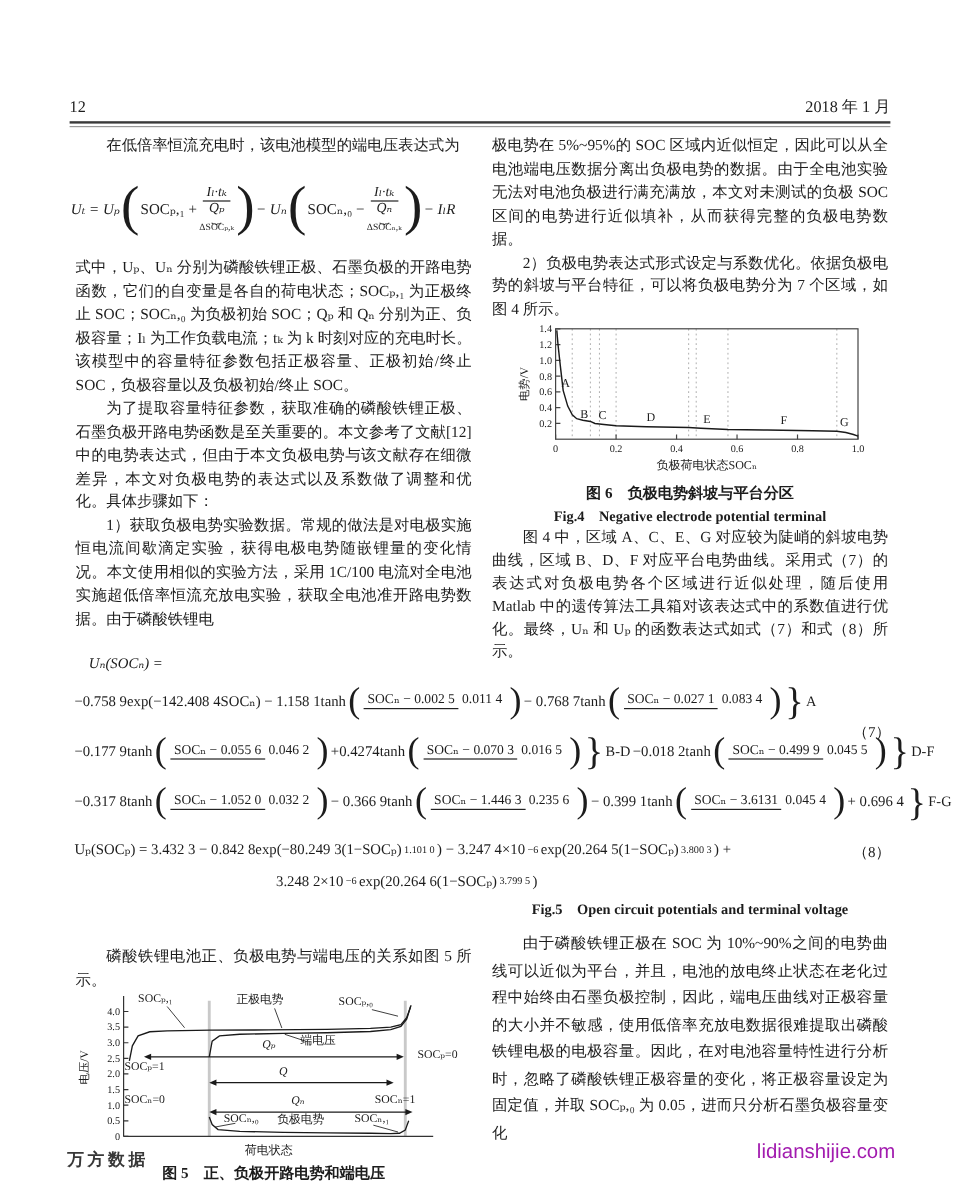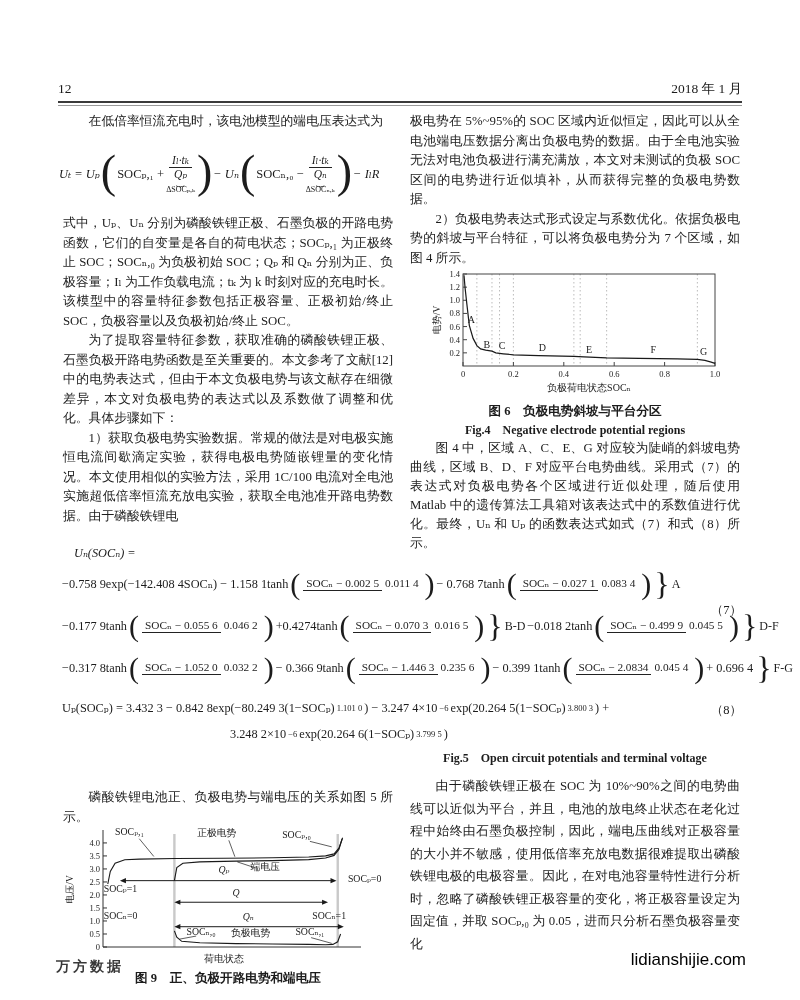--- a/index.html
+++ b/index.html
@@ -148,21 +148,21 @@
           <text x="57.94" y="79.92857142857143" text-anchor="middle" font-size="10">B</text>
           <text x="73.06" y="80.91428571428571" text-anchor="middle" font-size="10">C</text>
           <text x="113.38" y="82.55714285714286" text-anchor="middle" font-size="10">D</text>
           <text x="160" y="84.52857142857142" text-anchor="middle" font-size="10">E</text>
           <text x="224.26" y="85.18571428571428" text-anchor="middle" font-size="10">F</text>
           <text x="274.65999999999997" y="87.15714285714286" text-anchor="middle" font-size="10">G</text>
           <text x="11" y="52" transform="rotate(-90 11 52)" text-anchor="middle" font-size="9.5">电势/V</text>
           <text x="160" y="123" text-anchor="middle" font-size="10">负极荷电状态SOCₙ</text>
         </svg>
       <div class="cap-cn">图 6　负极电势斜坡与平台分区</div>
-      <div class="cap-en">Fig.4　Negative electrode potential regions</div>
+      <div class="cap-en">Fig.4　Negative electrode potential terminal</div>
     </div>
     <div class="p p3">图 4 中，区域 A、C、E、G 对应较为陡峭的斜坡电势曲线，区域 B、D、F 对应平台电势曲线。采用式（7）的表达式对负极电势各个区域进行近似处理，随后使用 Matlab 中的遗传算法工具箱对该表达式中的系数值进行优化。最终，Uₙ 和 Uₚ 的函数表达式如式（7）和式（8）所示。</div>
   </div>
 
   <div class="eqs">
     <div class="eqblock">
       <div class="eqline short">
           <span class="it">Uₙ(SOCₙ) =</span>
         </div>
       <div class="eqline">
@@ -221,21 +221,21 @@
         <span>− 0.366 9tanh</span>
         <span class="bp">(</span>
         <span class="frac">
             <span class="num">SOCₙ − 1.446 3</span>
             <span class="den">0.235 6</span>
           </span>
         <span class="bp">)</span>
         <span>− 0.399 1tanh</span>
         <span class="bp">(</span>
         <span class="frac">
-            <span class="num">SOCₙ − 2.0834</span>
+            <span class="num">SOCₙ − 3.6131</span>
             <span class="den">0.045 4</span>
           </span>
         <span class="bp">)</span>
         <span>+ 0.696 4</span>
         <span class="rb">}</span>
         <span class="rlab">F-G</span>
       </div>
       <div class="eqnum eq7num">（7）</div>
 
       <div class="eq8">
@@ -314,25 +314,25 @@
           <text x="173.10000000000002" y="69.00452488687782" text-anchor="middle" font-size="9.8" font-style="italic">Q</text>
           <text x="40.726" y="92.42081447963801" text-anchor="start" font-size="9.8">SOCₙ=0</text>
           <text x="185.2" y="93.20135746606334" text-anchor="middle" font-size="9.8" font-style="italic">Qₙ</text>
           <text x="249.32999999999998" y="92.42081447963801" text-anchor="start" font-size="9.8">SOCₙ=1</text>
           <text x="123.49" y="108.2918552036199" text-anchor="start" font-size="9.8">SOCₙ,₀</text>
           <text x="187.62" y="108.81221719457014" text-anchor="middle" font-size="9.8">负极电势</text>
           <text x="232.39000000000001" y="108.03167420814479" text-anchor="start" font-size="9.8">SOCₙ,₁</text>
           <text x="10" y="62.5" transform="rotate(-90 10 62.5)" text-anchor="middle" font-size="9.5">电压/V</text>
           <text x="161" y="135" text-anchor="middle" font-size="10">荷电状态</text>
         </svg>
-      <div class="cap-cn">图 9　正、负极开路电势和端电压</div>
+      <div class="cap-cn">图 5　正、负极开路电势和端电压</div>
     </div>
   </div>
 
   <div class="col col-br">
     <div class="cap-en">Fig.5　Open circuit potentials and terminal voltage</div>
     <div class="p">由于磷酸铁锂正极在 SOC 为 10%~90%之间的电势曲线可以近似为平台，并且，电池的放电终止状态在老化过程中始终由石墨负极控制，因此，端电压曲线对正极容量的大小并不敏感，使用低倍率充放电数据很难提取出磷酸铁锂电极的电极容量。因此，在对电池容量特性进行分析时，忽略了磷酸铁锂正极容量的变化，将正极容量设定为固定值，并取 SOCₚ,₀ 为 0.05，进而只分析石墨负极容量变化</div>
   </div>
 
   <div class="wf">万方数据</div>
-  <div class="site" style="color: #000000;">lidianshijie.com</div>
+  <div class="site" style="color: #a21caf;">lidianshijie.com</div>
 
 </div>
 
 </body></html>

